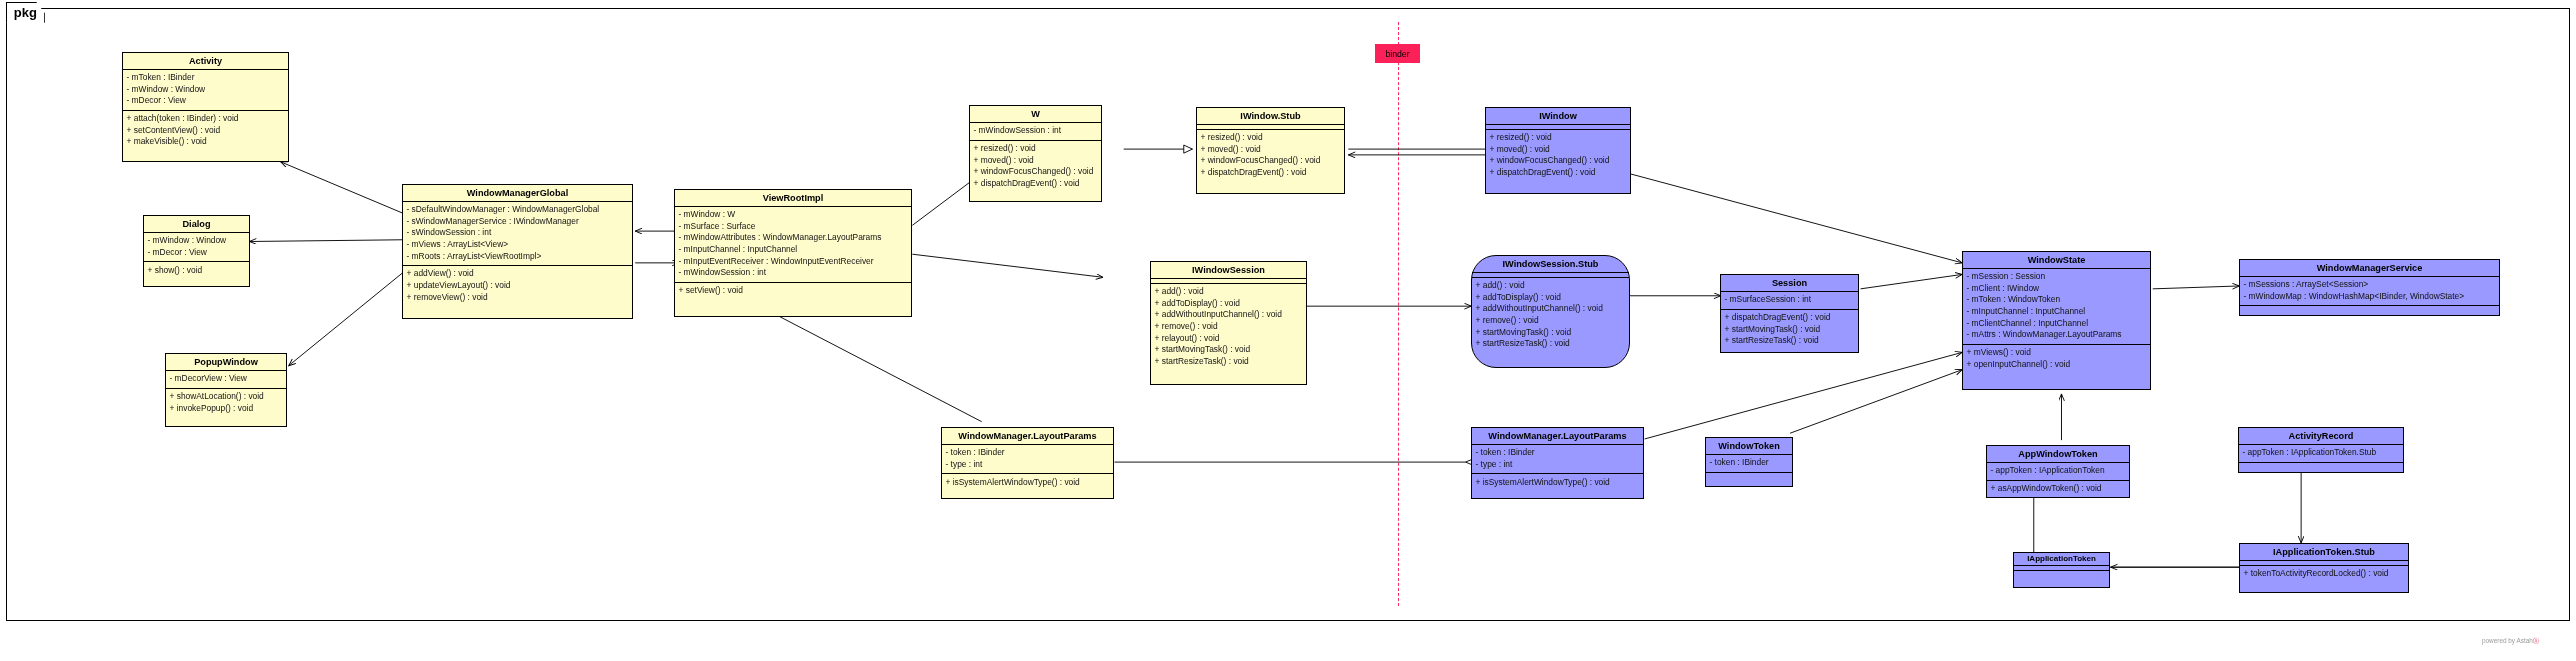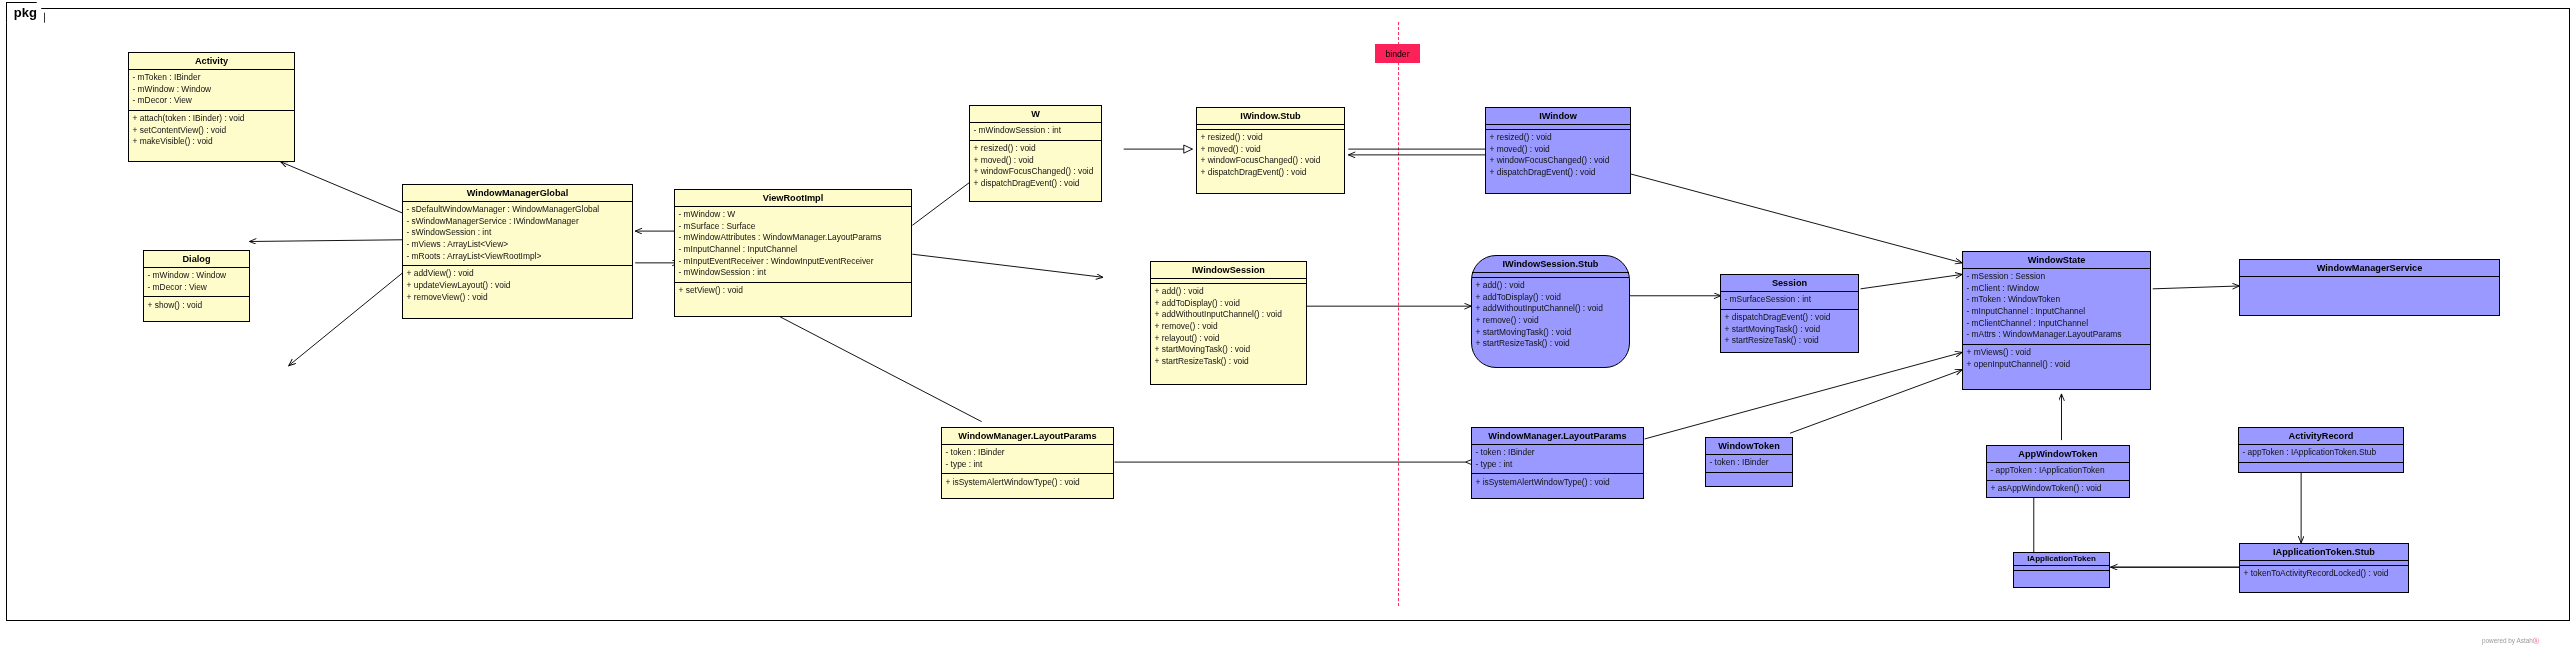--- a/index.html
+++ b/index.html
@@ -102,45 +102,55 @@
 
       <line x1="3522" y1="862" x2="3522" y2="962"></line>
 
       <line x1="3985" y1="818" x2="3985" y2="940" marker-end="url(#arrOpen)"></line>
 
       <line x1="3655" y1="982" x2="3878" y2="982" marker-end="url(#arrOpenR)"></line>
       <line x1="3878" y1="982" x2="3655" y2="982" marker-end="url(#arrOpen)"></line>
     </g>
   </svg>
 
-  <div class="cls" style="left:128px;top:52px;width:167px;height:110px;">
+  <div class="cls" style="left:122px;top:52px;width:167px;height:110px;">
     <div class="title">Activity</div>
     <div class="compartment">
       <div class="row">- mToken : IBinder</div>
       <div class="row">- mWindow : Window</div>
       <div class="row">- mDecor : View</div>
     </div>
     <div class="compartment">
       <div class="row">+ attach(token : IBinder) : void</div>
       <div class="row">+ setContentView() : void</div>
       <div class="row">+ makeVisible() : void</div>
     </div>
   </div>
 
-  <div class="cls" style="left:143px;top:215px;width:107px;height:72px;margin-top:35px;">
+  <div class="cls" style="left:143px;top:215px;width:107px;height:72px;">
     <div class="title">Dialog</div>
     <div class="compartment">
       <div class="row">- mWindow : Window</div>
       <div class="row">- mDecor : View</div>
     </div>
     <div class="compartment">
       <div class="row">+ show() : void</div>
     </div>
   </div>
 
+  <div class="cls" style="left:165px;top:353px;width:122px;height:74px;">
+    <div class="title">PopupWindow</div>
+    <div class="compartment">
+      <div class="row">- mDecorView : View</div>
+    </div>
+    <div class="compartment">
+      <div class="row">+ showAtLocation() : void</div>
+      <div class="row">+ invokePopup() : void</div>
+    </div>
+  </div>
 
   <div class="cls" style="left:402px;top:184px;width:231px;height:135px;">
     <div class="title">WindowManagerGlobal</div>
     <div class="compartment">
       <div class="row">- sDefaultWindowManager : WindowManagerGlobal</div>
       <div class="row">- sWindowManagerService : IWindowManager</div>
       <div class="row">- sWindowSession : int</div>
       <div class="row">- mViews : ArrayList&lt;View&gt;</div>
       <div class="row">- mRoots : ArrayList&lt;ViewRootImpl&gt;</div>
     </div>
@@ -251,20 +261,24 @@
       <div class="row">- mAttrs : WindowManager.LayoutParams</div>
     </div>
     <div class="compartment">
       <div class="row">+ mViews() : void</div>
       <div class="row">+ openInputChannel() : void</div>
     </div>
   </div>
 
   <div class="cls blue" style="left:2239px;top:259px;width:261px;height:57px;">
     <div class="title">WindowManagerService</div>
+    <div class="compartment">
+      <div class="row">- mSessions : ArraySet&lt;Session&gt;</div>
+      <div class="row">- mWindowMap : WindowHashMap&lt;IBinder, WindowState&gt;</div>
+    </div>
     <div class="compartment empty"></div>
   </div>
 
   <div class="cls" style="left:941px;top:427px;width:173px;height:72px;">
     <div class="title">WindowManager.LayoutParams</div>
     <div class="compartment">
       <div class="row">- token : IBinder</div>
       <div class="row">- type : int</div>
     </div>
     <div class="compartment">

